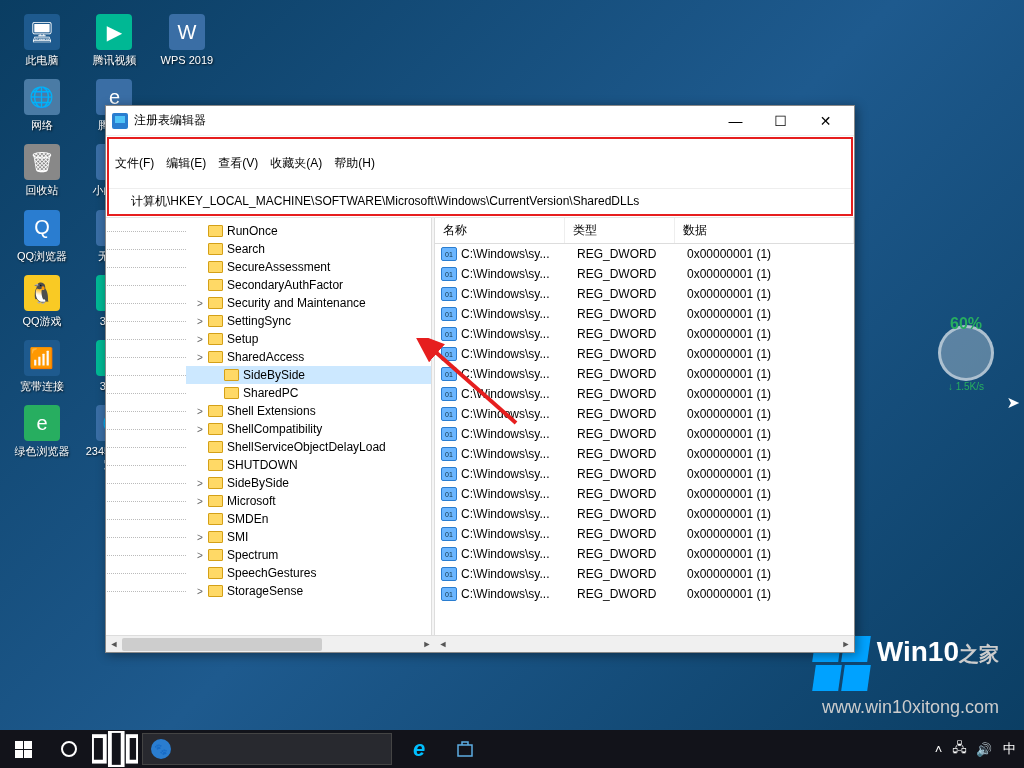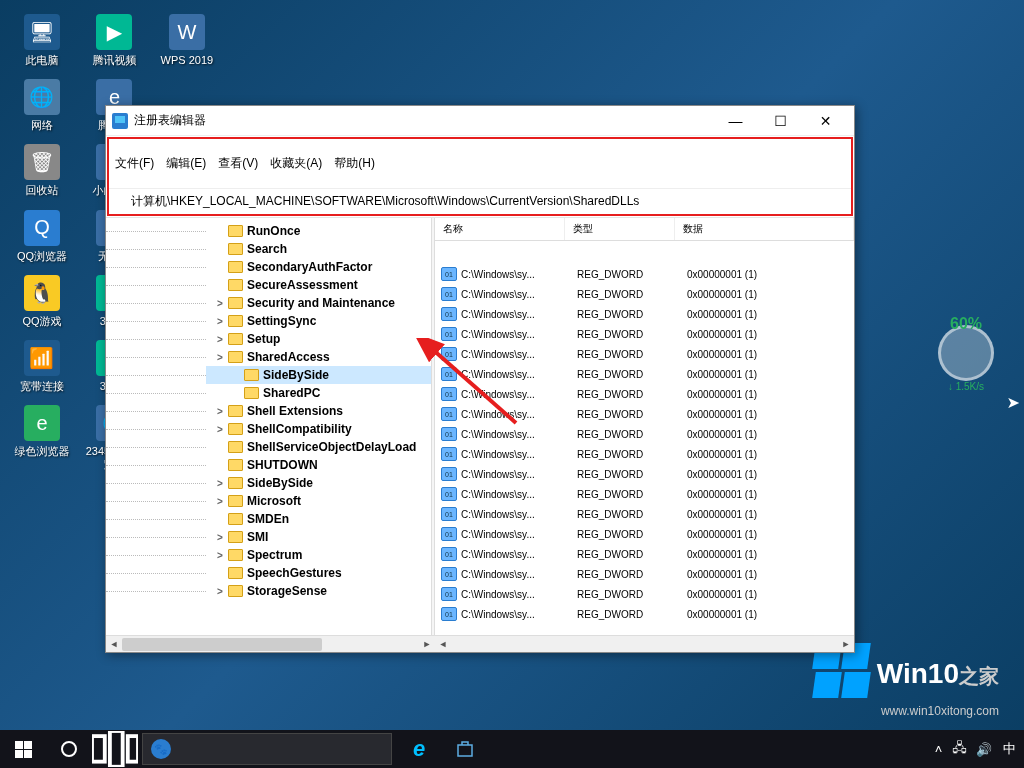--- a/index.html
+++ b/index.html
@@ -22,21 +22,21 @@
 .ico.green { background: #27ae60; }
 .ico.app { background: #3a6ea5; }
 .ico.num { background: #00b894; }
 .desktop-icon span { display: block; text-shadow: 1px 1px 2px rgba(0,0,0,.8); line-height: 1.2; }
 
 
 .winlogo { position: absolute; right: 25px; bottom: 50px; }
 .winlogo .sq { display: grid; grid-template-columns: 26px 26px; gap: 3px; margin-bottom: 6px; }
 .winlogo .sq div { width: 26px; height: 26px; background: #00a2ff; transform: skewX(-8deg); }
 .winlogo .txt { color: #fff; font-size: 28px; font-weight: bold; }
-.winlogo .sub { color: #ccc; font-size: 12px; text-align: right; }
+.winlogo .sub { color: #ccc; font-size: 18px; text-align: right; }
 
 
 .speed-widget { position: absolute; right: 30px; top: 325px; width: 56px; height: 56px; border-radius: 50%; background: rgba(255,255,255,.3); display: flex; flex-direction: column; align-items: center; justify-content: center; color: #27ae60; font-size: 10px; border: 3px solid rgba(255,255,255,.5); gap: 48px; }
 .speed-widget .pct { font-size: 16px; font-weight: bold; }
 
 
 .regedit { position: absolute; left: 105px; top: 105px; width: 750px; height: 548px; background: #fff; border: 1px solid #888; box-shadow: 2px 2px 10px rgba(0,0,0,.4); display: flex; flex-direction: column; }
 .titlebar { height: 30px; background: #fff; display: flex; align-items: center; padding: 0 6px; border-bottom: 1px solid #eee; }
 .titlebar .ticon { width: 16px; height: 16px; background: #2a7dd0; margin-right: 6px; border-radius: 2px; position: relative; }
 .titlebar .ticon::after { content: ""; position: absolute; inset: 3px 3px 6px 3px; background: #4fc3f7; }
@@ -44,31 +44,31 @@
 .titlebar .wbtn { width: 45px; height: 30px; display: flex; align-items: center; justify-content: center; font-size: 14px; cursor: pointer; font-family: Arial; }
 
 
 .menubar-wrap { border: 2px solid #e61e1e; margin: 1px; }
 .menubar { display: flex; padding: 16px 6px; font-size: 12px; gap: 12px; background: #fff; }
 .menubar span { cursor: pointer; }
 .addressbar { padding: 4px 22px; font-size: 12px; background: #fff; border-top: 1px solid #eee; white-space: nowrap; overflow: hidden; }
 
 
 .panes { flex: 1; display: flex; min-height: 0; border-top: 1px solid #e5e5e5; }
-.tree { width: 325px; overflow: auto; font-size: 12px; padding: 4px 0 0 100px; position: relative; font-weight: bold; }
+.tree { width: 325px; overflow: auto; font-size: 12px; padding: 4px 0 0 80px; position: relative; }
 .tree-item { display: flex; align-items: center; height: 18px; padding-left: 8px; white-space: nowrap; cursor: pointer; position: relative; }
 .tree-item::before { content: ""; position: absolute; left: -100px; right: 100%; top: 50%; border-top: 1px dotted #bbb; }
 .tree-item .exp { width: 12px; text-align: center; color: #666; font-size: 10px; margin-right: 2px;}
 .tree-item .folder { width: 15px; height: 12px; background: #ffd966; border: 1px solid #d4a017; margin-right: 4px; border-radius: 1px; }
 .tree-item.sel { background: #cce8ff; }
 .tree-item.indent1 { padding-left: 24px; }
 
 .splitter { width: 4px; background: #f5f5f5; cursor: col-resize; border-left: 1px solid #ddd; border-right: 1px solid #ddd; }
 
-.listview { flex: 1; display: flex; flex-direction: column; font-size: 10px; overflow: hidden; gap: 23px; }
+.listview { flex: 1; display: flex; flex-direction: column; font-size: 12px; overflow: hidden; }
 .list-header { display: flex; border-bottom: 1px solid #ddd; background: #fff; }
 .list-header div { padding: 4px 8px; border-right: 1px solid #eee; }
 .lh-name { width: 130px; }
 .lh-type { width: 110px; }
 .lh-data { flex: 1; }
 .list-body { flex: 1; overflow: auto; }
 .list-row { display: flex; height: 20px; align-items: center; cursor: pointer; }
 .list-row .ricon { width: 16px; height: 14px; margin: 0 4px 0 6px; background: #6bb6ff; border: 1px solid #2a7dd0; border-radius: 2px; position: relative; }
 .list-row .ricon::after { content: "01"; font-size: 7px; position: absolute; inset: 0; display: flex; align-items: center; justify-content: center; color: #134; }
 .list-row .rn { width: 108px; white-space: nowrap; overflow: hidden; text-overflow: ellipsis; }
@@ -154,21 +154,21 @@
           <span>WPS 2019</span>
         </div></div>
   </div>
 
   <div class="speed-widget">
     <div class="pct">60%</div>
     <div>↓ 1.5K/s</div>
   </div>
 
   <div class="winlogo">
-    <div style="display:flex;align-items:center;gap:8px;">
+    <div style="display:flex;align-items:flex-start;gap:8px;">
       <div class="sq">
           <div></div>
           <div></div>
           <div></div>
           <div></div>
         </div>
       <div>
         <span class="txt">Win10</span><span class="txt" style="font-size:20px;color:#ccc;">之家</span>
       </div>
     </div>
@@ -206,26 +206,26 @@
           <span>RunOnce</span>
         </div>
         <div class="tree-item">
           <span class="exp"></span>
           <span class="folder"></span>
           <span>Search</span>
         </div>
         <div class="tree-item">
           <span class="exp"></span>
           <span class="folder"></span>
+          <span>SecureAssessment</span>
+        </div>
+        <div class="tree-item">
+          <span class="exp"></span>
+          <span class="folder"></span>
           <span>SecondaryAuthFactor</span>
-        </div>
-        <div class="tree-item">
-          <span class="exp"></span>
-          <span class="folder"></span>
-          <span>SecureAssessment</span>
         </div>
         <div class="tree-item">
           <span class="exp">&gt;</span>
           <span class="folder"></span>
           <span>Security and Maintenance</span>
         </div>
         <div class="tree-item">
           <span class="exp">&gt;</span>
           <span class="folder"></span>
           <span>SettingSync</span>

